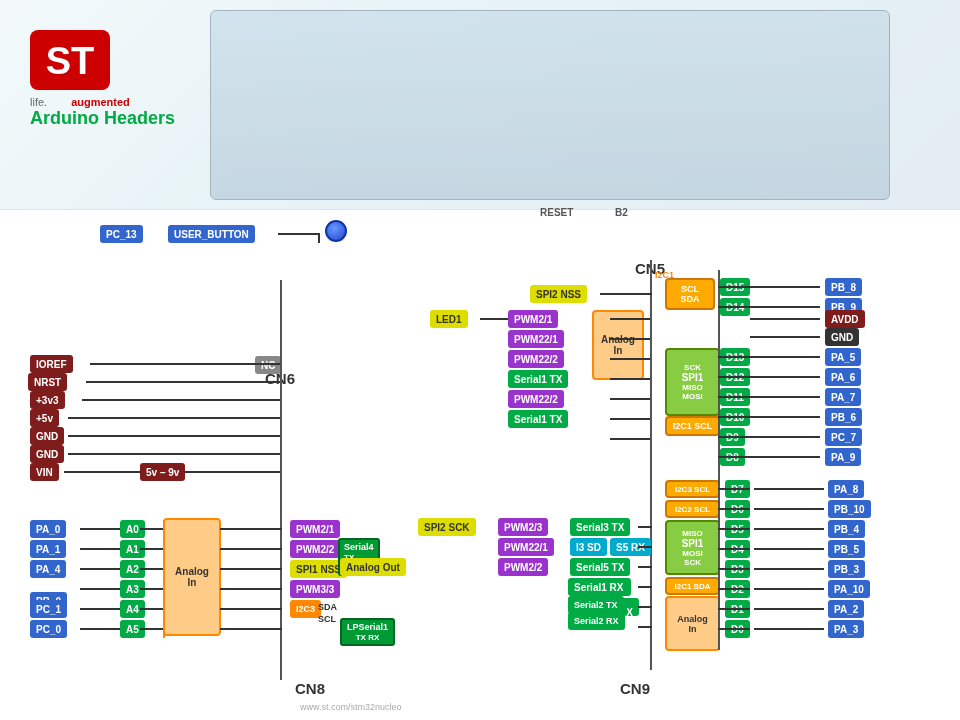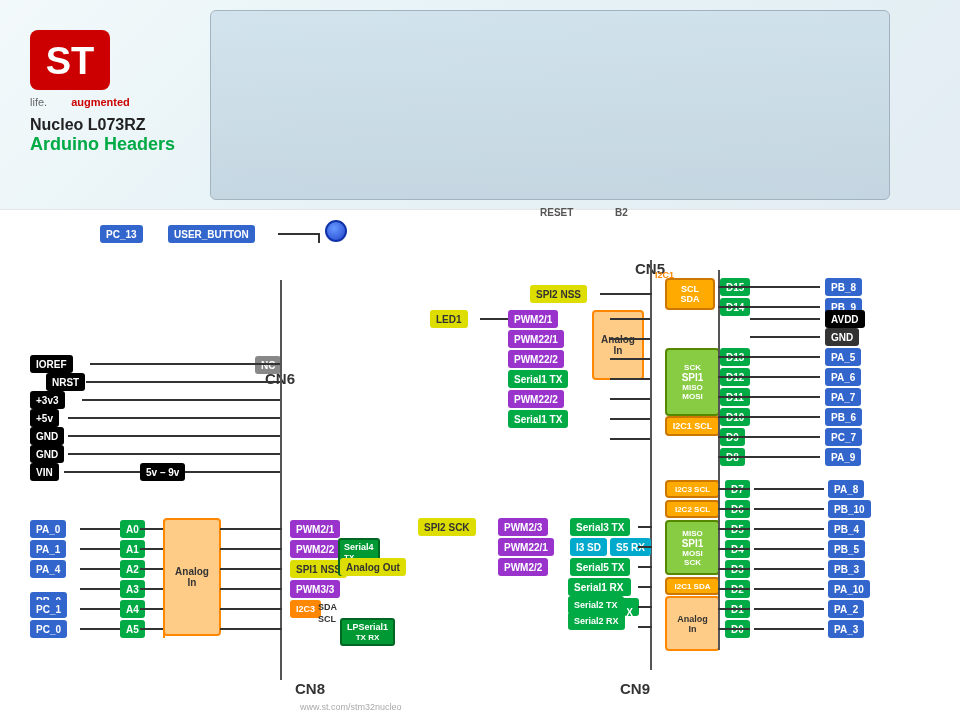--- a/index.html
+++ b/index.html
@@ -60,21 +60,21 @@
       display: flex;
       align-items: center;
       justify-content: center;
       height: 18px;
     }
 
     .pin-green { background: #00aa44; color: #fff; }
     .pin-blue { background: #3366cc; color: #fff; }
     .pin-purple { background: #9933cc; color: #fff; }
     .pin-orange { background: #ff8800; color: #fff; }
-    .pin-red { background: #000000; color: #fff; }
+    .pin-red { background: #7f1d1d; color: #fff; }
     .pin-yellow { background: #dddd00; color: #333; }
     .pin-cyan { background: #00aacc; color: #fff; }
     .pin-gray { background: #888; color: #fff; }
     .pin-gnd { background: #333; color: #fff; }
 
     
     .user-button {
       position: absolute;
       width: 22px;
       height: 22px;
@@ -151,21 +151,20 @@
 <div style="position:absolute;top:10px;left:210px;width:680px;height:190px;background:linear-gradient(180deg,#c8dce8 0%,#b8ccda 100%);border:1px solid #8899aa;border-radius:6px;opacity:0.7;"></div>
 
 <div class="logo-area">
   <svg class="st-logo" viewBox="0 0 80 60">
     <rect width="80" height="60" rx="8" fill="#cc0000"></rect>
     <text x="40" y="44" text-anchor="middle" font-family="Arial" font-size="38" font-weight="bold" fill="white">ST</text>
   </svg>
   <div style="font-size:11px;color:#666;margin-top:2px;">
     life.<span style="color:#cc0000;font-weight:bold;margin-left:24px;">augmented</span>
   </div>
-  <div class="board-title">Nucleo L073RZ</div>
   <div class="board-subtitle">Arduino Headers</div>
 </div>
 
 <div class="pin-label pin-blue" style="position:absolute;top:225px;left:100px;">PC_13</div>
 <div class="pin-label pin-blue" style="position:absolute;top:225px;left:168px;">USER_BUTTON</div>
 <div class="user-button" style="position:absolute;top:220px;left:325px;"></div>
 <div style="position:absolute;top:207px;left:540px;font-size:10px;color:#555;font-weight:bold;">RESET</div>
 <div style="position:absolute;top:207px;left:615px;font-size:10px;color:#555;font-weight:bold;">B2</div>
 
 <div style="position:absolute;top:233px;left:278px;width:42px;height:2px;background:#333;"></div>
@@ -181,21 +180,21 @@
 
 <div class="cn-label" style="position:absolute;top:680px;left:620px;">CN9</div>
 
 <div style="position:absolute;top:280px;left:280px;width:2px;height:400px;background:#555;"></div>
 
 <div style="position:absolute;top:260px;left:650px;width:2px;height:410px;background:#555;"></div>
 
 <div class="pin-label pin-red" style="position:absolute;top:355px;left:30px;">IOREF</div>
 <div style="position:absolute;top:363px;left:90px;width:190px;height:2px;background:#333;"></div>
 
-<div class="pin-label pin-red" style="position:absolute;top:373px;left:46px;">NRST</div>
+<div class="pin-label pin-red" style="position:absolute;top:373px;left:28px;">NRST</div>
 <div style="position:absolute;top:381px;left:86px;width:194px;height:2px;background:#333;"></div>
 
 <div class="pin-label pin-red" style="position:absolute;top:391px;left:30px;">+3v3</div>
 <div style="position:absolute;top:399px;left:82px;width:198px;height:2px;background:#333;"></div>
 
 <div class="pin-label pin-red" style="position:absolute;top:409px;left:30px;">+5v</div>
 <div style="position:absolute;top:417px;left:68px;width:212px;height:2px;background:#333;"></div>
 
 <div class="pin-label pin-red" style="position:absolute;top:427px;left:30px;">GND</div>
 <div style="position:absolute;top:435px;left:68px;width:212px;height:2px;background:#333;"></div>

